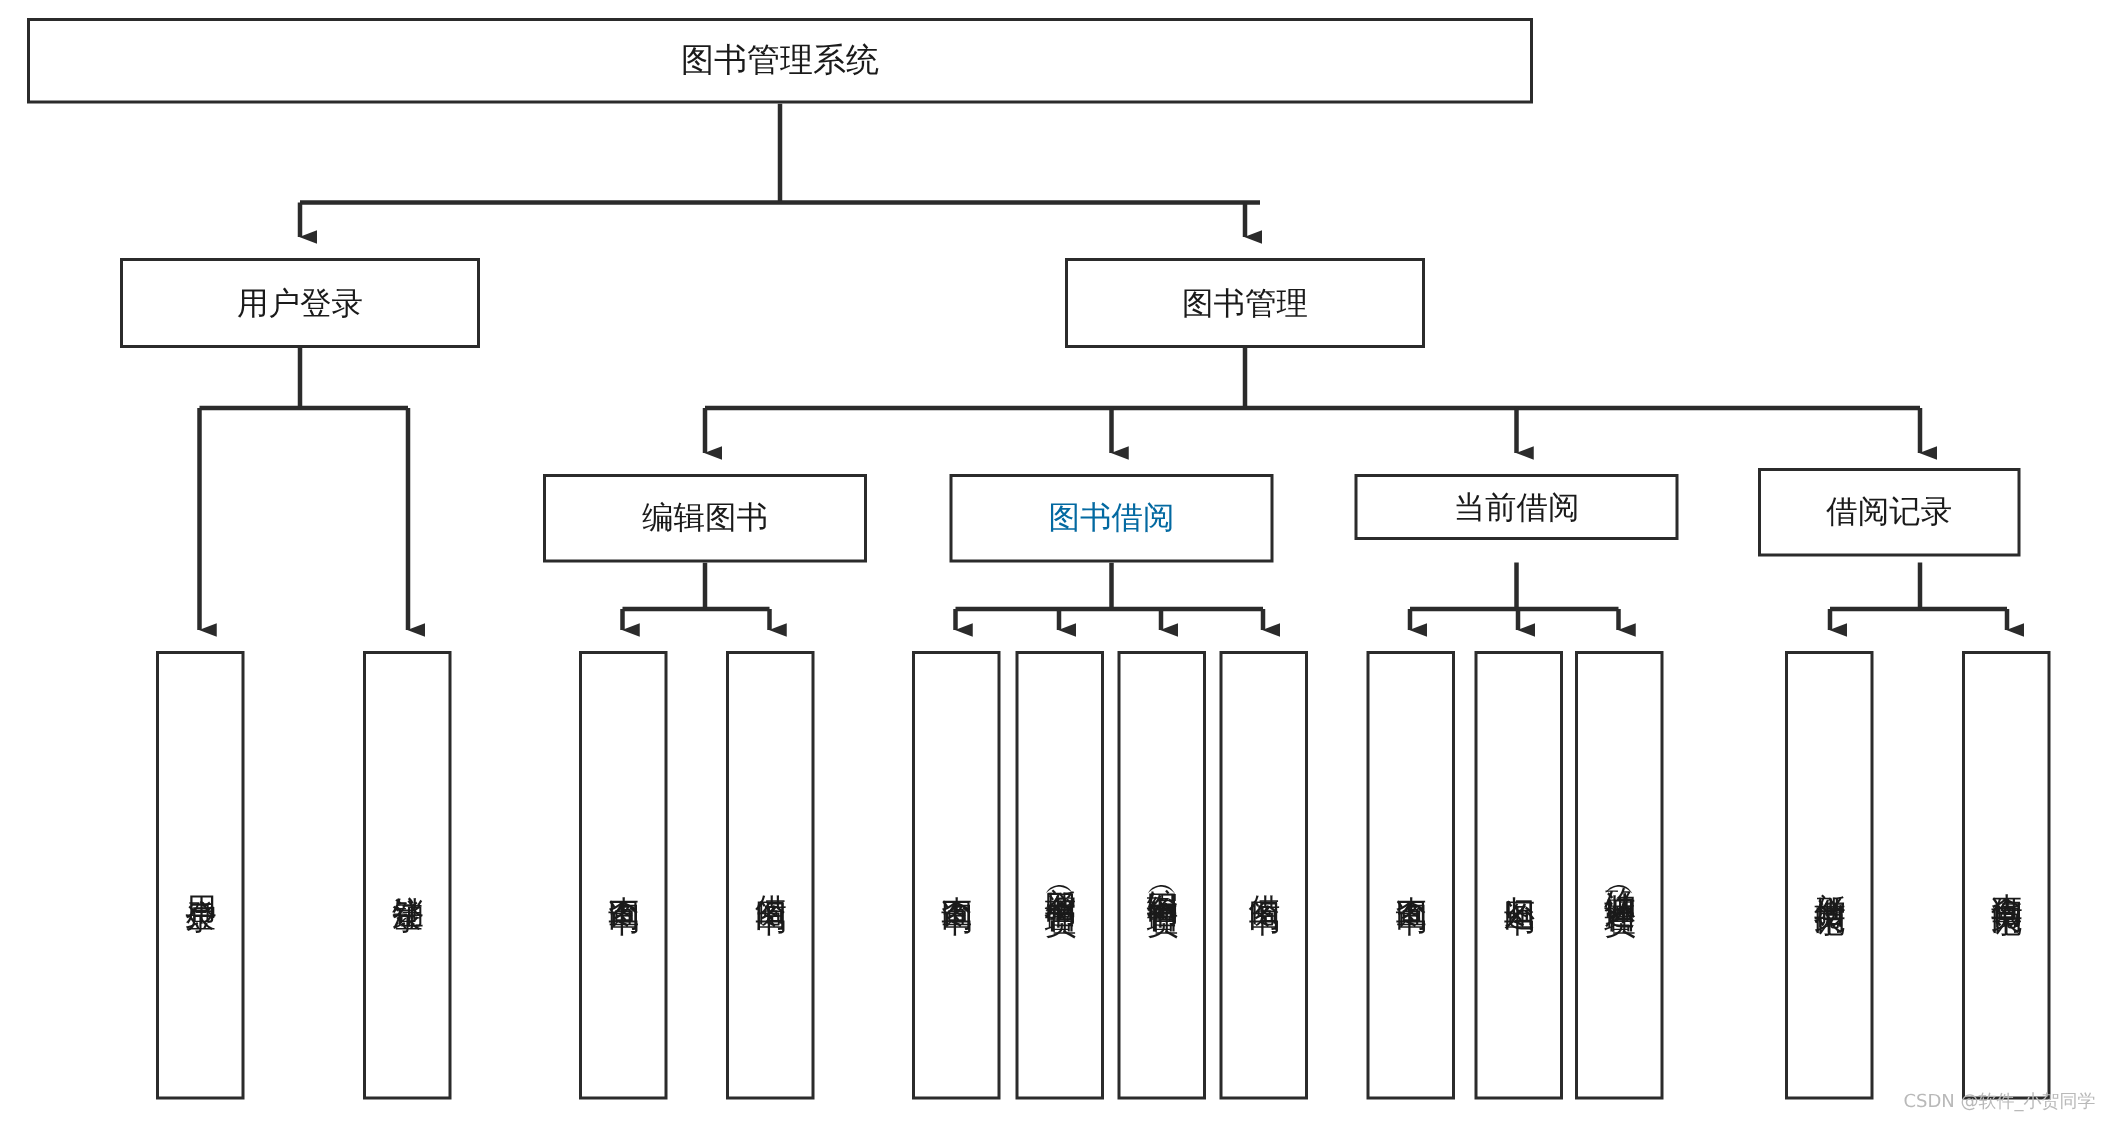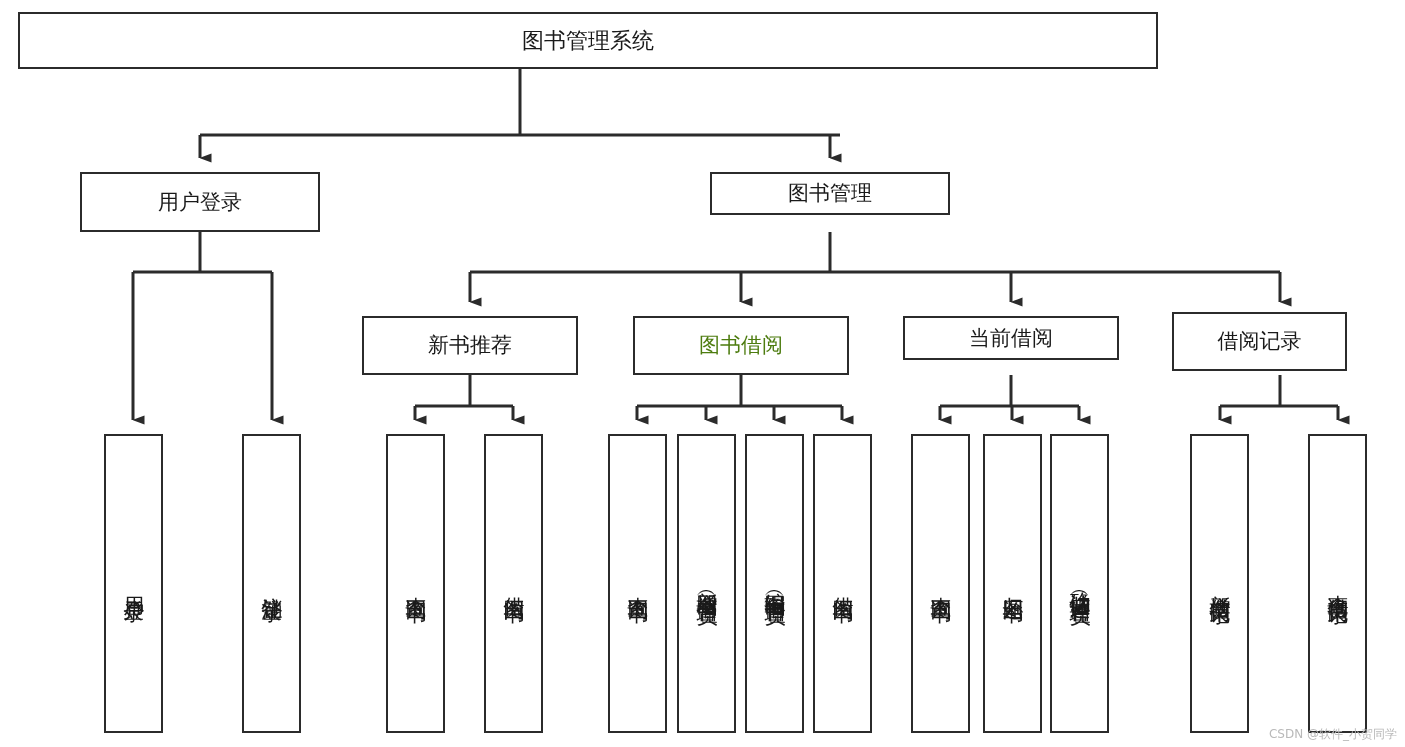--- a/index.html
+++ b/index.html
@@ -118,35 +118,35 @@
       <path d="M1012 406 L1012 420" marker-end="url(#arrow)"></path>
       <path d="M1079 406 L1079 420" marker-end="url(#arrow)"></path>
 
       <path d="M1280 375 L1280 406"></path>
       <path d="M1220 406 L1338 406"></path>
       <path d="M1220 406 L1220 420" marker-end="url(#arrow)"></path>
       <path d="M1338 406 L1338 420" marker-end="url(#arrow)"></path>
     </g>
   </svg>
 
-  <div class="node root horiz" style="left: 18px; top: 12px; width: 1140px; height: 57px; border-color: rgb(43, 43, 43); background: rgb(255, 255, 255); color: rgb(26, 26, 26);">
+  <div class="node root horiz" style="left: 18px; top: 12px; width: 1004px; height: 57px; border-color: rgb(43, 43, 43); background: rgb(255, 255, 255); color: rgb(26, 26, 26);">
     <span class="label">图书管理系统</span>
   </div>
 
   <div class="node horiz" style="left: 80px; top: 172px; width: 240px; height: 60px; border-color: rgb(43, 43, 43); background: rgb(255, 255, 255); color: rgb(26, 26, 26);">
     <span class="label">用户登录</span>
   </div>
-  <div class="node horiz" style="left: 710px; top: 172px; width: 240px; height: 43px; border-color: rgb(43, 43, 43); background: rgb(255, 255, 255); color: rgb(26, 26, 26);">
+  <div class="node horiz" style="left: 710px; top: 172px; width: 240px; height: 60px; border-color: rgb(43, 43, 43); background: rgb(255, 255, 255); color: rgb(26, 26, 26);">
     <span class="label">图书管理</span>
   </div>
 
   <div class="node horiz" style="left: 362px; top: 316px; width: 216px; height: 59px; border-color: rgb(43, 43, 43); background: rgb(255, 255, 255); color: rgb(26, 26, 26);">
-    <span class="label">新书推荐</span>
+    <span class="label">编辑图书</span>
   </div>
-  <div class="node horiz" style="left: 633px; top: 316px; width: 216px; height: 59px; border-color: rgb(43, 43, 43); background: rgb(255, 255, 255); color: #4d7c0f;">
+  <div class="node horiz" style="left: 633px; top: 316px; width: 216px; height: 59px; border-color: rgb(43, 43, 43); background: rgb(255, 255, 255); color: #0369a1;">
     <span class="label">图书借阅</span>
   </div>
   <div class="node horiz" style="left: 903px; top: 316px; width: 216px; height: 44px; border-color: rgb(43, 43, 43); background: rgb(255, 255, 255); color: rgb(26, 26, 26);">
     <span class="label">当前借阅</span>
   </div>
   <div class="node horiz" style="left: 1172px; top: 312px; width: 175px; height: 59px; border-color: rgb(43, 43, 43); background: rgb(255, 255, 255); color: rgb(26, 26, 26);">
     <span class="label">借阅记录</span>
   </div>
 
   <div class="node vert" style="left: 104px; top: 434px; width: 59px; height: 299px; border-color: rgb(43, 43, 43); background: rgb(255, 255, 255); color: rgb(26, 26, 26);">

